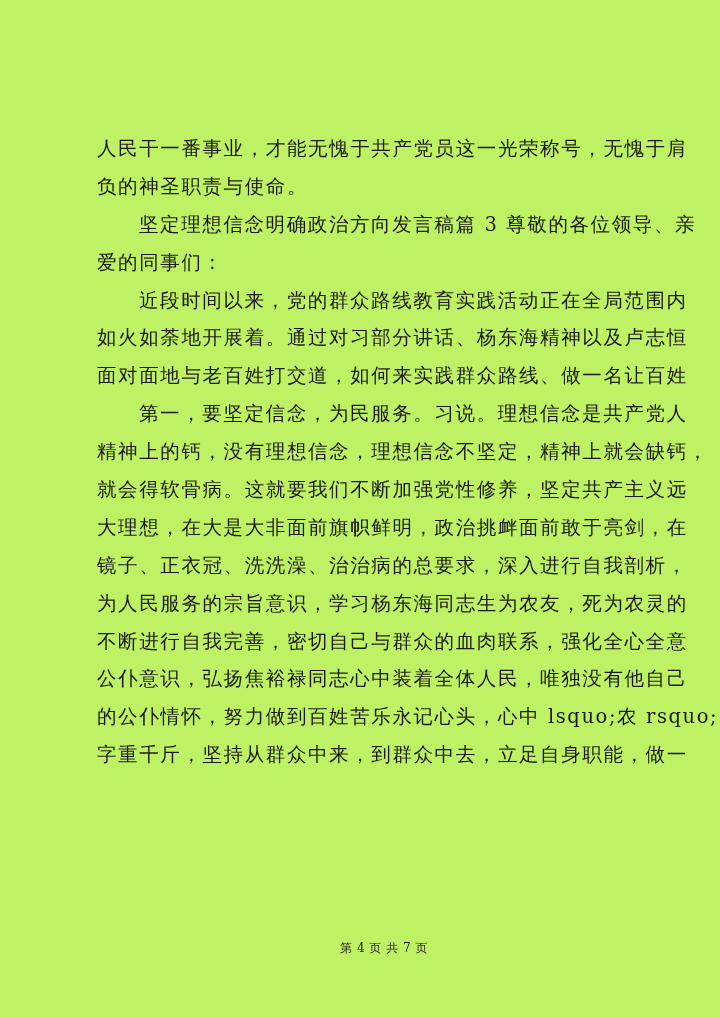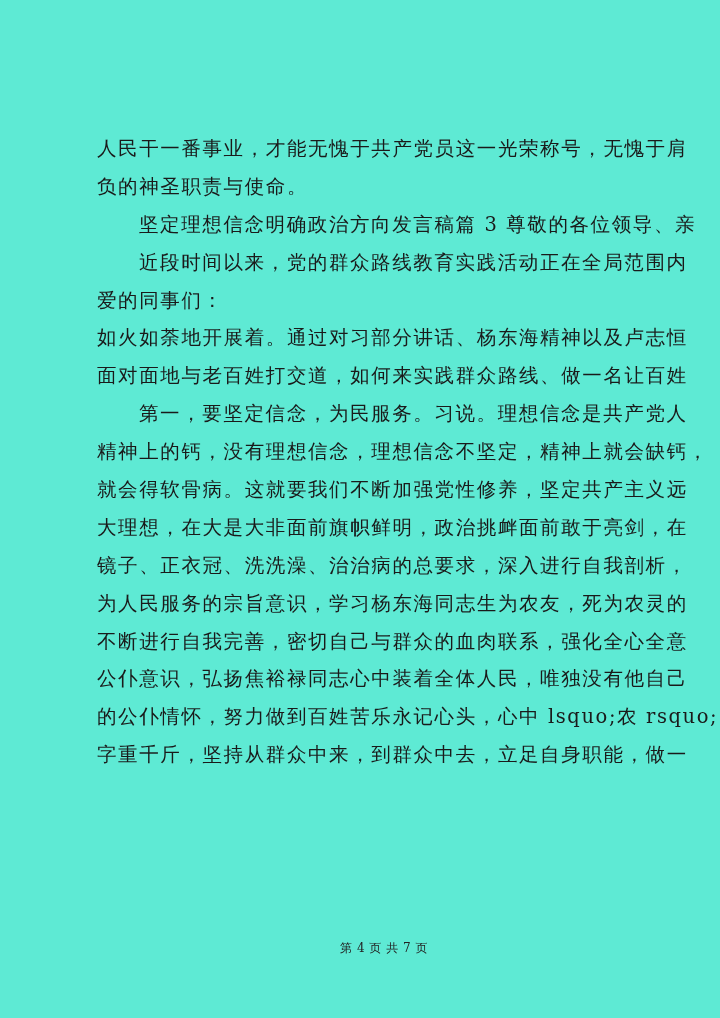--- a/index.html
+++ b/index.html
@@ -14,21 +14,21 @@
       overflow: hidden;
       font-family: "DejaVu Serif", "Liberation Serif", serif;
       color: #1a1a1a;
     }
     .page {
       position: absolute;
       left: 0;
       top: 0;
       width: 720px;
       height: 1018px;
-      background: #5eead4;
+      background: #bef264;
     }
     .body-text {
       position: absolute;
       left: 97px;
       top: 130px;
       width: 534px;
     }
     .line {
       height: 37.9px;
       line-height: 37.9px;
@@ -53,22 +53,22 @@
     }
   </style>
 </head>
 <body>
 
 <div class="page">
   <div class="body-text">
     <div class="line">人民干一番事业，才能无愧于共产党员这一光荣称号，无愧于肩</div>
     <div class="line">负的神圣职责与使命。</div>
     <div class="line indent">坚定理想信念明确政治方向发言稿篇 3 尊敬的各位领导、亲</div>
+    <div class="line">爱的同事们：</div>
     <div class="line indent">近段时间以来，党的群众路线教育实践活动正在全局范围内</div>
-    <div class="line">爱的同事们：</div>
     <div class="line">如火如荼地开展着。通过对习部分讲话、杨东海精神以及卢志恒</div>
     <div class="line">面对面地与老百姓打交道，如何来实践群众路线、做一名让百姓</div>
     <div class="line indent">第一，要坚定信念，为民服务。习说。理想信念是共产党人</div>
     <div class="line">精神上的钙，没有理想信念，理想信念不坚定，精神上就会缺钙，</div>
     <div class="line">就会得软骨病。这就要我们不断加强党性修养，坚定共产主义远</div>
     <div class="line">大理想，在大是大非面前旗帜鲜明，政治挑衅面前敢于亮剑，在</div>
     <div class="line">镜子、正衣冠、洗洗澡、治治病的总要求，深入进行自我剖析，</div>
     <div class="line">为人民服务的宗旨意识，学习杨东海同志生为农友，死为农灵的</div>
     <div class="line">不断进行自我完善，密切自己与群众的血肉联系，强化全心全意</div>
     <div class="line">公仆意识，弘扬焦裕禄同志心中装着全体人民，唯独没有他自己</div>

